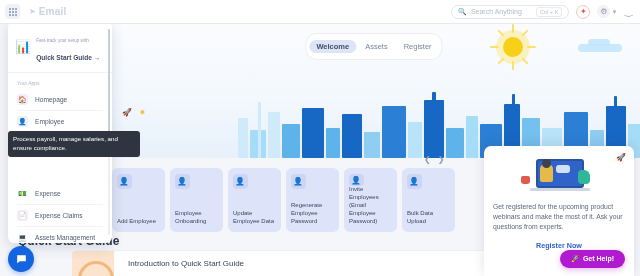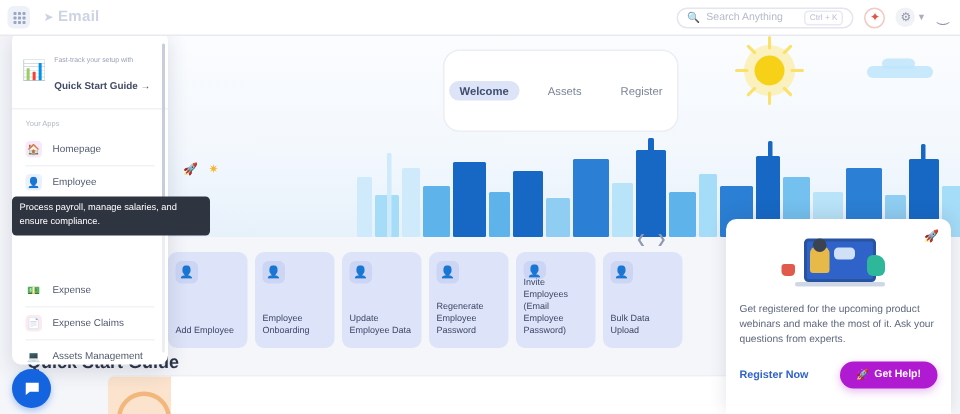--- a/index.html
+++ b/index.html
@@ -72,22 +72,22 @@
     border-radius: 50%; background: #fce98a; opacity: .55;
   }
   .ray { position: absolute; background: #fbe06a; border-radius: 2px; }
   .cloud {
     position: absolute; background: #bfe4fa; border-radius: 10px; opacity: .85;
   }
   .skyline { position: absolute; bottom: 0; left: 0; right: 0; height: 74px; }
   .bld { position: absolute; bottom: 0; border-radius: 1px; }
   .tabs {
     position: absolute; top: 9px; left: 50%; transform: translateX(-50%);
-    display: flex; align-items: center; gap: 12px;
-    background: #fff; border: 1px solid #eceef4; border-radius: 11px; padding: 20px 3px;
+    display: flex; align-items: center; gap: 2px;
+    background: #fff; border: 1px solid #eceef4; border-radius: 11px; padding: 6px 3px;
     z-index: 6;
   }
   .tab { font-size: 7.5px; color: #7b8498; padding: 2px 7px; border-radius: 9px; }
   .tab.active { background: #dde4f7; color: #3f4d6e; font-weight: 600; }
 
   
   .carousel-nav {
     position: absolute; top: 155px; left: 424px; display: flex; gap: 7px; z-index: 14;
   }
   .carousel-nav span { font-size: 8px; color: #8e9ab3; }
@@ -210,21 +210,21 @@
   .hand {
     position: absolute; left: 62px; top: 14px; width: 12px; height: 14px;
     background: #2fb79a; border-radius: 4px 6px 4px 4px;
   }
   .mug {
     position: absolute; left: 5px; top: 20px; width: 9px; height: 8px;
     background: #e15b4c; border-radius: 2px 2px 3px 3px;
   }
   .web-title { font-size: 9.5px; font-weight: 700; color: #2b3346; }
   .web-desc { font-size: 6.8px; color: #5d677c; line-height: 1.5; margin-top: 5px; }
-  .web-foot { display: flex; align-items: center; margin-top: 8px; }
+  .web-foot { display: flex; align-items: center; margin-top: 8px; flex-direction: column; }
   .reg-now { font-size: 7.2px; color: #2f63c9; font-weight: 600; }
   .get-help {
     margin-left: auto; background: #b01bd1; color: #fff; border-radius: 11px;
     font-size: 7px; font-weight: 600; padding: 5px 11px;
     display: flex; align-items: center; gap: 3px;
     box-shadow: 0 2px 6px rgba(176,27,209,.3);
   }
   .deco { position: absolute; font-size: 8px; z-index: 12; }
 </style>
 </head>
@@ -349,20 +349,21 @@
       <div class="lbl">Invite Employees (Email Employee Password)</div>
     </div>
     <div class="qcard">
       <div class="ico">👤</div>
       <div class="lbl">Bulk Data Upload</div>
     </div>
   </div>
 
   <div class="qsg-row">
     <div class="qsg-thumb"></div>
+    <div class="txt">Introduction to Quick Start Guide</div>
   </div>
   <div class="qsg-title">Quick Start Guide</div>
 
   <div class="fab">
     <svg viewBox="0 0 24 24">
         <path d="M4 4h16v11H9l-5 4z"></path>
       </svg>
   </div>
 
   <div class="menu-panel">

